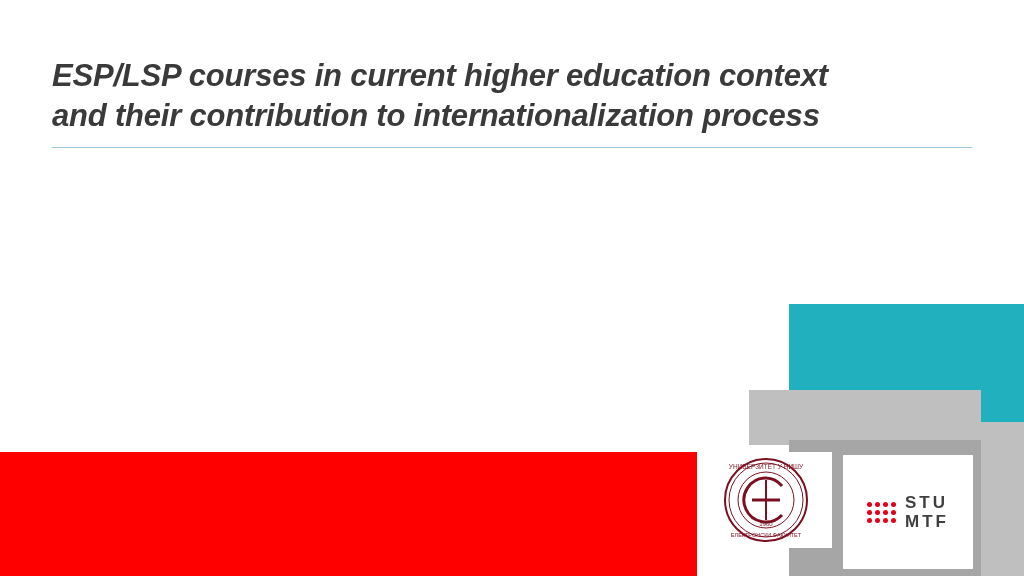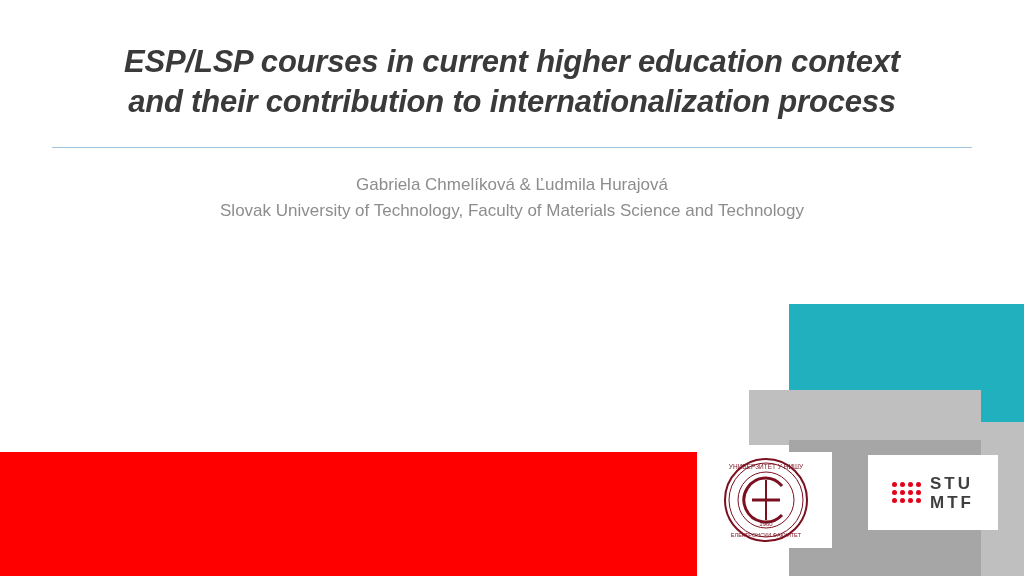--- a/index.html
+++ b/index.html
@@ -18,23 +18,22 @@
     width: 1024px;
     height: 576px;
     background: #ffffff;
     overflow: hidden;
   }
 
   
   .title-block {
     position: absolute;
     left: 52px;
-    top: 42px;
+    top: 56px;
     width: 920px;
-    text-align: center;
   }
   .title-line {
     font-size: 31px;
     line-height: 40px;
     font-weight: bold;
     font-style: italic;
     color: #3a3a3a;
     letter-spacing: -0.2px;
     white-space: nowrap;
   }
@@ -129,26 +128,25 @@
     background: #ffffff;
     display: flex;
     align-items: center;
     justify-content: center;
   }
   .logo-stu {
     position: absolute;
     left: 843px;
     top: 455px;
     width: 130px;
-    height: 75px;
+    height: 114px;
     background: #ffffff;
     display: flex;
     align-items: center;
     justify-content: center;
-    margin-left: 25px;
   }
   .stu-inner {
     display: flex;
     align-items: center;
     gap: 9px;
   }
   .stu-dots {
     display: grid;
     grid-template-columns: repeat(4, 5px);
     grid-template-rows: repeat(3, 5px);
@@ -174,24 +172,20 @@
 <body>
 
 <div class="slide">
 
   <div class="title-block">
     <div class="title-line">ESP/LSP courses in current higher education context</div>
     <div class="title-line">and their contribution to internationalization process</div>
   </div>
   <div class="title-rule"></div>
 
-  <div class="authors">
-    <div class="authors-line">Gabriela Chmelíková &amp; Ľudmila Hurajová</div>
-    <div class="authors-line">Slovak University of Technology, Faculty of Materials Science and Technology</div>
-  </div>
 
   <div class="block-teal"></div>
   <div class="block-gray-top"></div>
   <div class="block-gray-right"></div>
   <div class="block-gray-dark"></div>
 
   <div class="red-band"></div>
 
   <div class="footer-text">
   </div>

